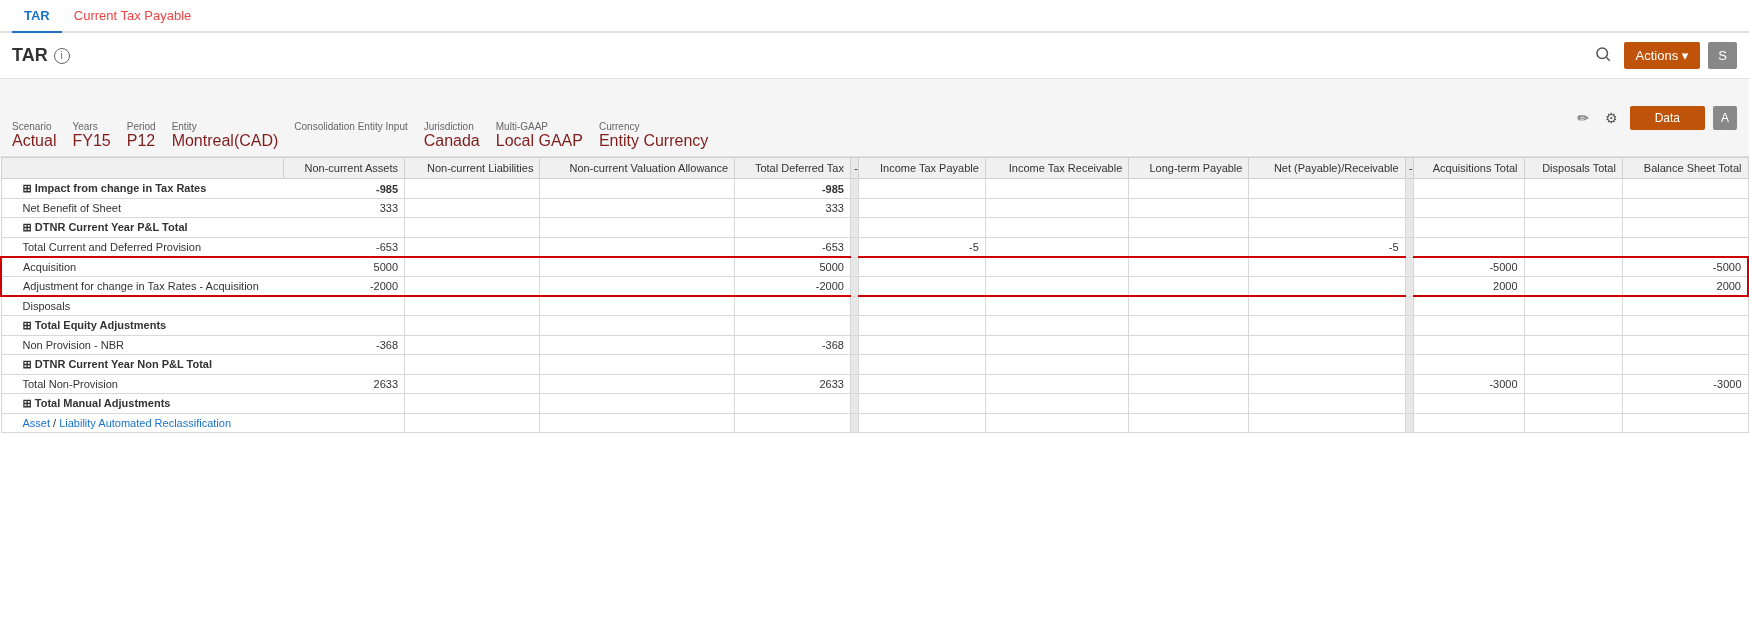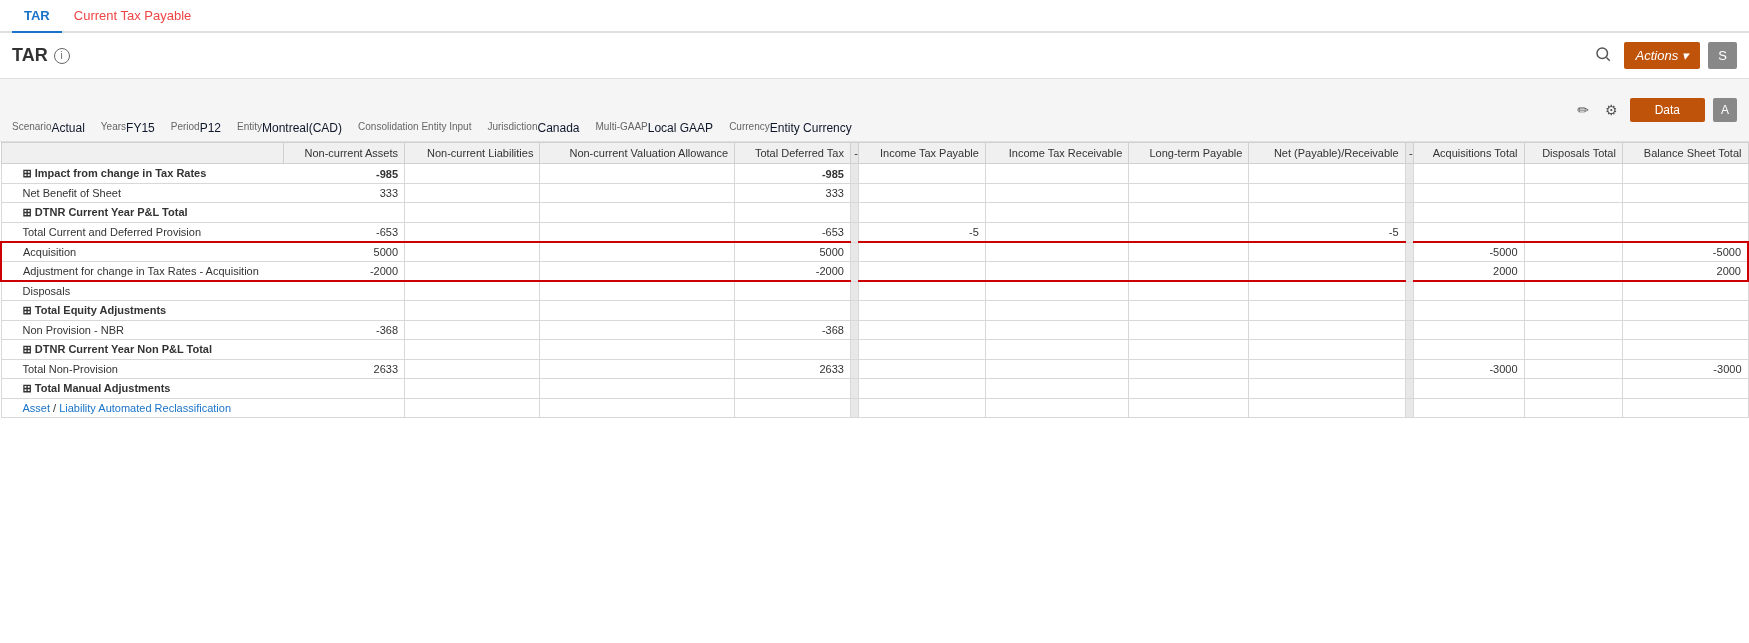--- a/index.html
+++ b/index.html
@@ -9,28 +9,28 @@
     .tabs { display: flex; border-bottom: 2px solid #e0e0e0; padding: 0 12px; }
     .tab { padding: 8px 12px; cursor: pointer; font-size: 13px; color: #ef4444; text-decoration: none; }
     .tab.active { color: #1a73c8; border-bottom: 2px solid #1a73c8; margin-bottom: -2px; font-weight: bold; }
 
     
     .page-header { display: flex; align-items: center; justify-content: space-between; padding: 8px 12px; border-bottom: 1px solid #e0e0e0; }
     .page-title { font-size: 18px; font-weight: bold; display: flex; align-items: center; gap: 6px; }
     .info-icon { display: inline-flex; align-items: center; justify-content: center; width: 16px; height: 16px; border-radius: 50%; border: 1px solid #666; font-size: 10px; color: #666; cursor: pointer; }
     .header-right { display: flex; align-items: center; gap: 8px; }
     .search-icon-btn { background: none; border: none; cursor: pointer; padding: 4px; }
-    .actions-btn { background: #c0530a; color: #fff; border: none; padding: 6px 12px; cursor: pointer; font-size: 13px; display: flex; align-items: center; gap: 4px; border-radius: 2px; font-style: italic; }
+    .actions-btn { background: #c0530a; color: #fff; border: none; padding: 6px 12px; cursor: pointer; font-size: 13px; display: flex; align-items: center; gap: 4px; border-radius: 2px; }
 
     
     .filter-bar { display: flex; align-items: center; justify-content: space-between; padding: 6px 12px; border-bottom: 1px solid #e0e0e0; background: #f5f5f5; }
     .filter-items { display: flex; gap: 16px; }
-    .filter-item { display: flex; flex-direction: row; margin-top: 36px; }
+    .filter-item { display: flex; flex-direction: column; margin-top: 36px; }
     .filter-label { font-size: 10px; color: #666; }
-    .filter-value { font-size: 12px; color: #0f172a; cursor: pointer; }
+    .filter-value { font-size: 16px; color: #7f1d1d; cursor: pointer; }
     .filter-right { display: flex; align-items: center; gap: 8px; }
     .icon-btn { background: none; border: none; cursor: pointer; padding: 4px; color: #555; font-size: 14px; }
     .data-btn { background: #c0530a; color: #fff; border: none; padding: 5px 25px; cursor: pointer; font-size: 12px; border-radius: 2px; }
 
     
     .table-wrapper { overflow-x: auto; }
     table { width: 100%; border-collapse: collapse; font-size: 11px; }
     th { background: #f0f0f0; border: 1px solid #d0d0d0; padding: 4px 6px; text-align: right; font-weight: normal; vertical-align: middle; white-space: normal; word-wrap: break-word; min-width: 80px; }
     th:first-child { text-align: left; min-width: 220px; background: #f0f0f0; position: sticky; left: 0; z-index: 2; }
     td { border: 1px solid #d8d8d8; padding: 3px 6px; text-align: right; white-space: nowrap; }

